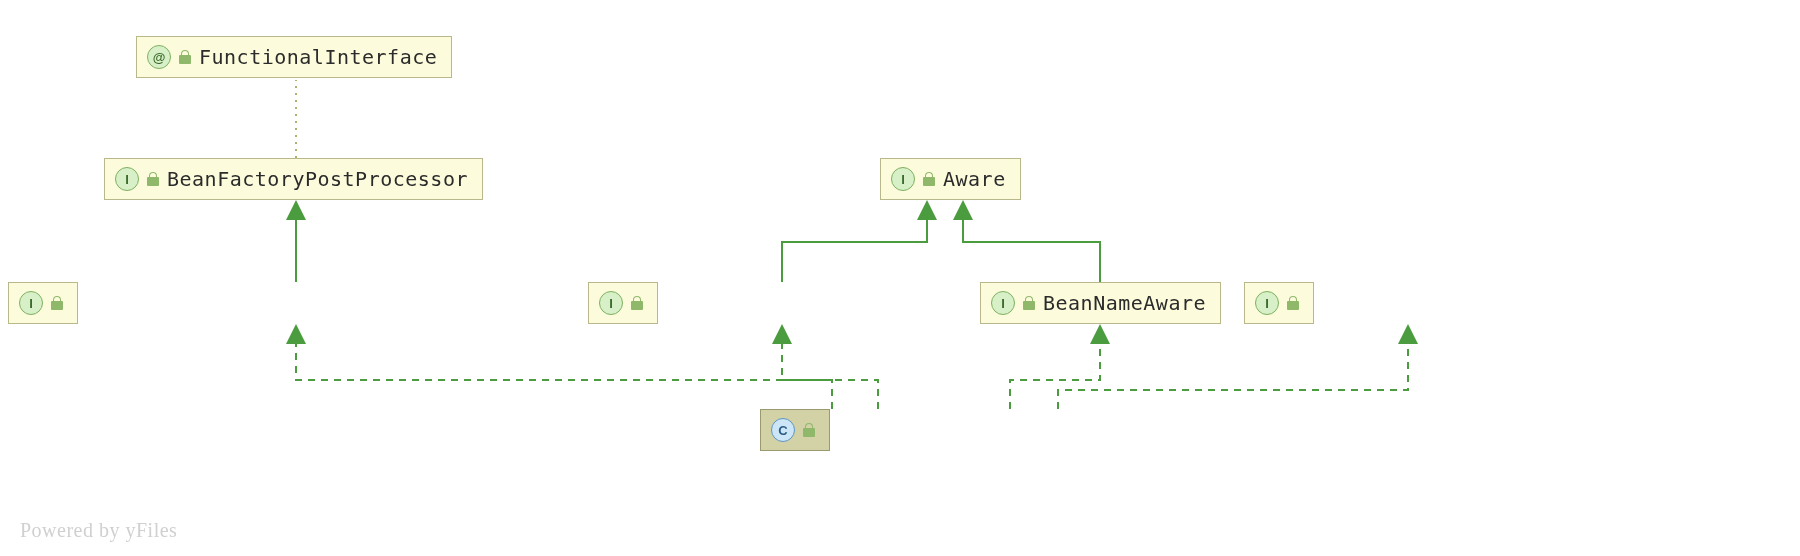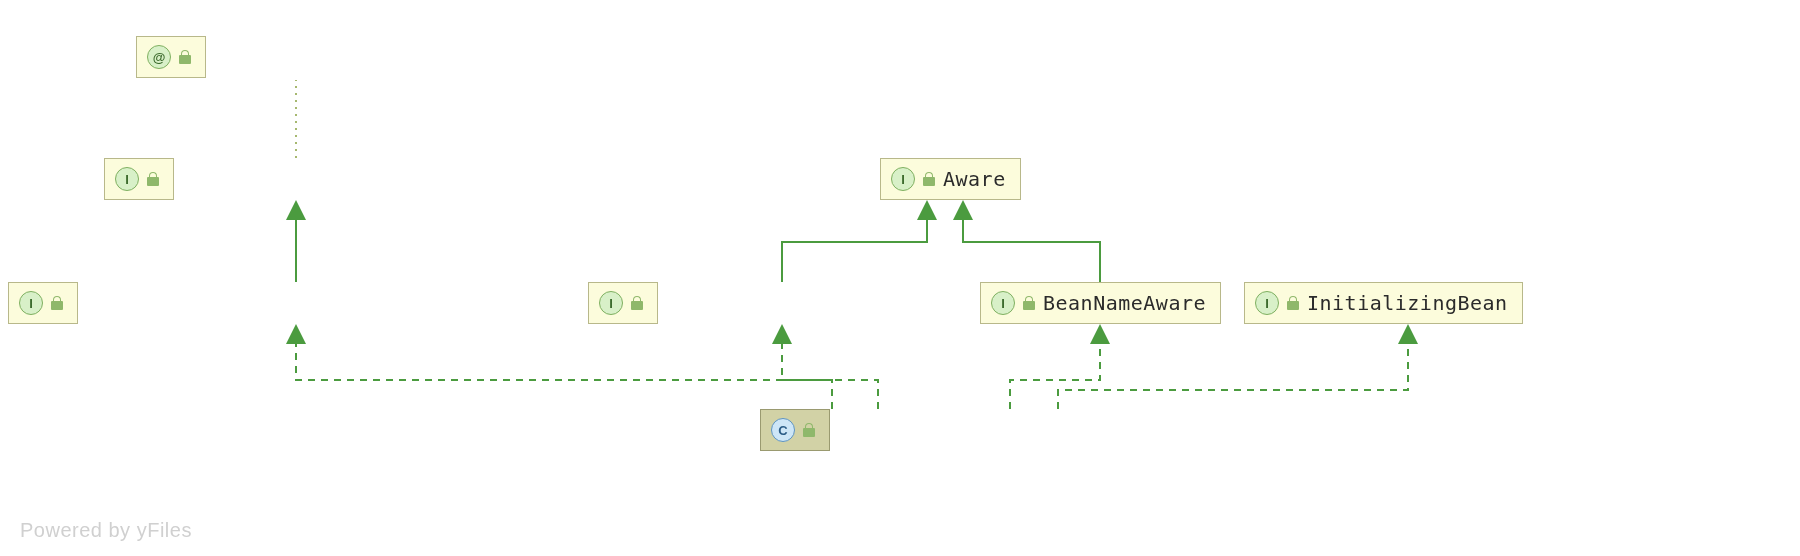--- a/index.html
+++ b/index.html
@@ -93,21 +93,21 @@
     left: 0;
     top: 0;
     width: 1800px;
     height: 556px;
     pointer-events: none;
   }
   .footer {
     position: absolute;
     left: 20px;
     bottom: 14px;
-    font-family: Liberation Sans, sans-serif;
+    font-family: Liberation Serif, serif;
     font-size: 20px;
     color: #d0d0d0;
     letter-spacing: 0.5px;
   }
 </style>
 </head>
 <body>
 
 <svg class="edges">
   <defs>
@@ -132,25 +132,27 @@
   <path d="M 878 409 L 878 380 L 782 380 L 782 326" fill="none" stroke="#4b9b3f" stroke-width="2" stroke-dasharray="7,6" marker-end="url(#arrow-dashed)"></path>
 
   <path d="M 1010 409 L 1010 380 L 1100 380 L 1100 326" fill="none" stroke="#4b9b3f" stroke-width="2" stroke-dasharray="7,6" marker-end="url(#arrow-dashed)"></path>
 
   <path d="M 1058 409 L 1058 390 L 1408 390 L 1408 326" fill="none" stroke="#4b9b3f" stroke-width="2" stroke-dasharray="7,6" marker-end="url(#arrow-dashed)"></path>
 </svg>
 
 <div class="node" style="left:136px; top:36px;">
   <span class="icon icon-annotation">@</span>
   <span class="lock"></span>
+  <span class="label">FunctionalInterface</span>
 </div>
 
 <div class="node" style="left:104px; top:158px;">
   <span class="icon icon-interface">I</span>
   <span class="lock"></span>
+  <span class="label">BeanFactoryPostProcessor</span>
 </div>
 
 <div class="node" style="left:8px; top:282px;">
   <span class="icon icon-interface">I</span>
   <span class="lock"></span>
 </div>
 
 <div class="node" style="left:880px; top:158px;">
   <span class="icon icon-interface">I</span>
   <span class="lock"></span>
@@ -164,21 +166,20 @@
 
 <div class="node" style="left:980px; top:282px;">
   <span class="icon icon-interface">I</span>
   <span class="lock"></span>
   <span class="label">BeanNameAware</span>
 </div>
 
 <div class="node" style="left:1244px; top:282px;">
   <span class="icon icon-interface">I</span>
   <span class="lock"></span>
-  <span class="label">InitializingBean</span>
 </div>
 
 <div class="node selected" style="left:760px; top:409px;">
   <span class="icon icon-class">C</span>
   <span class="lock"></span>
 </div>
 
 <div class="footer">Powered by yFiles</div>
 
 </body></html>

